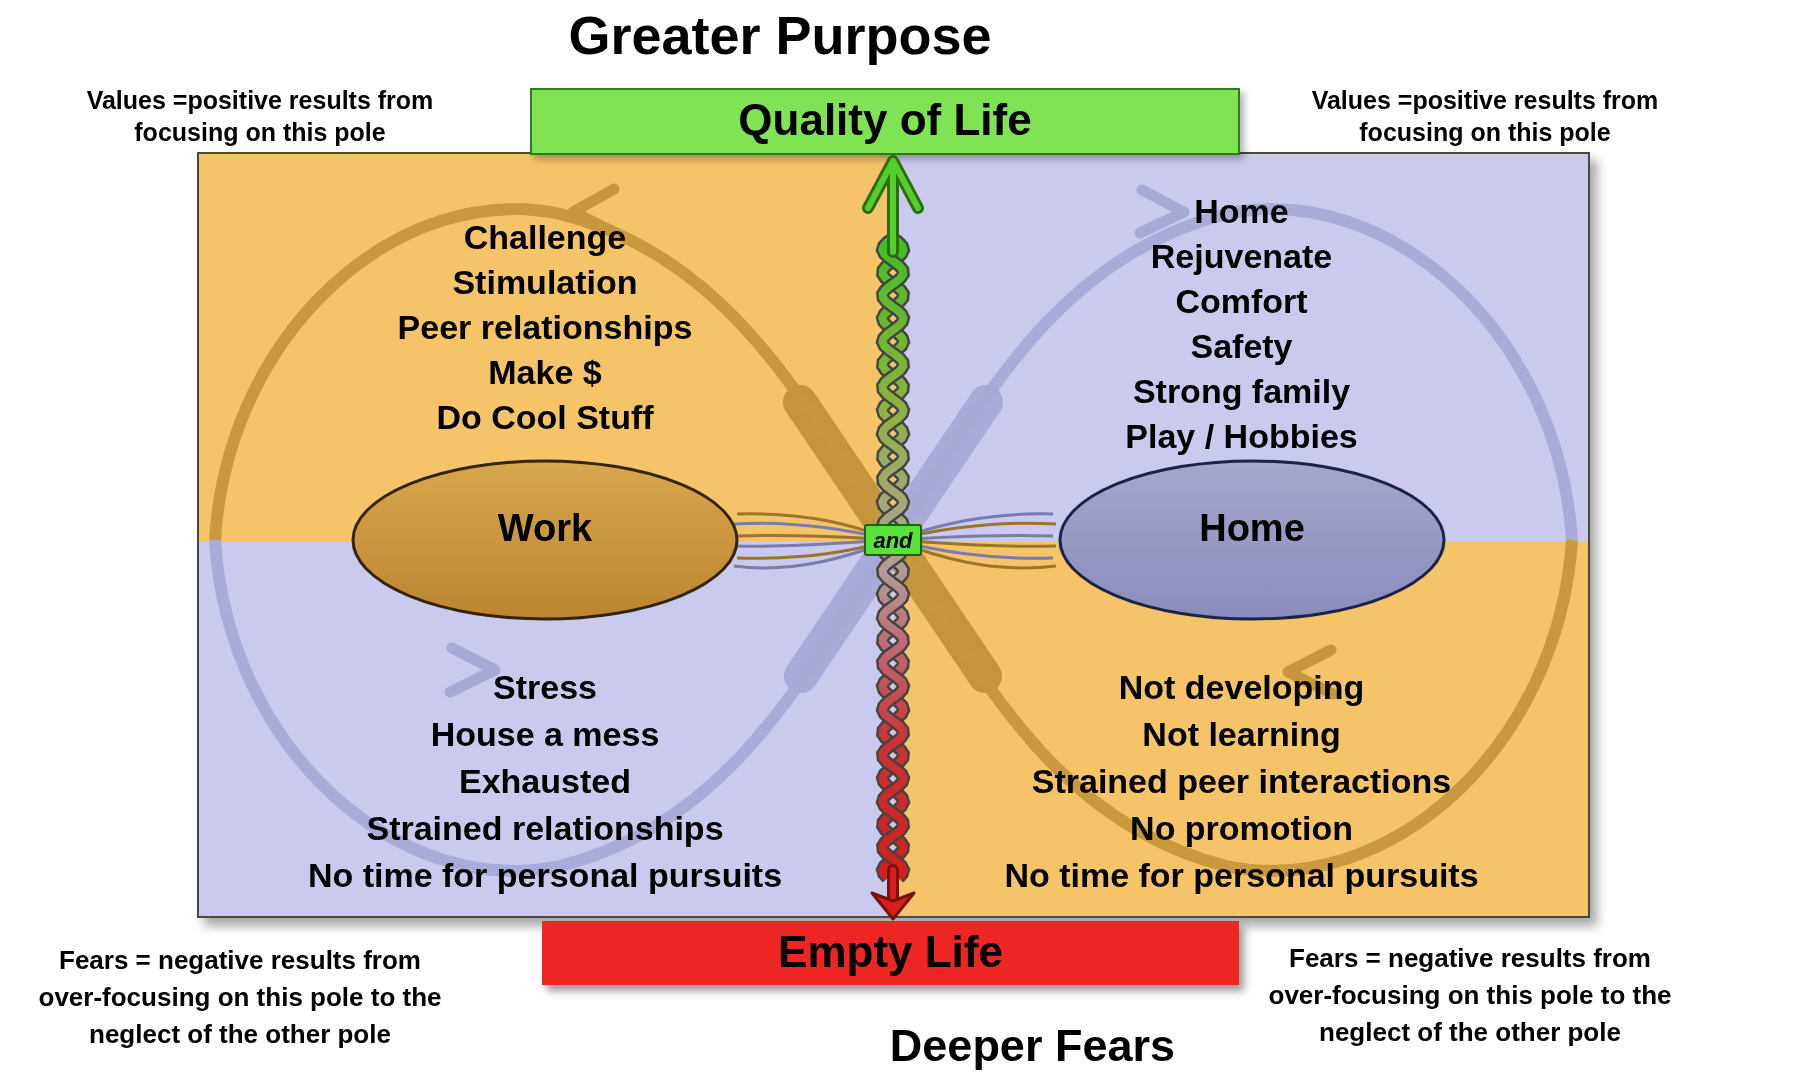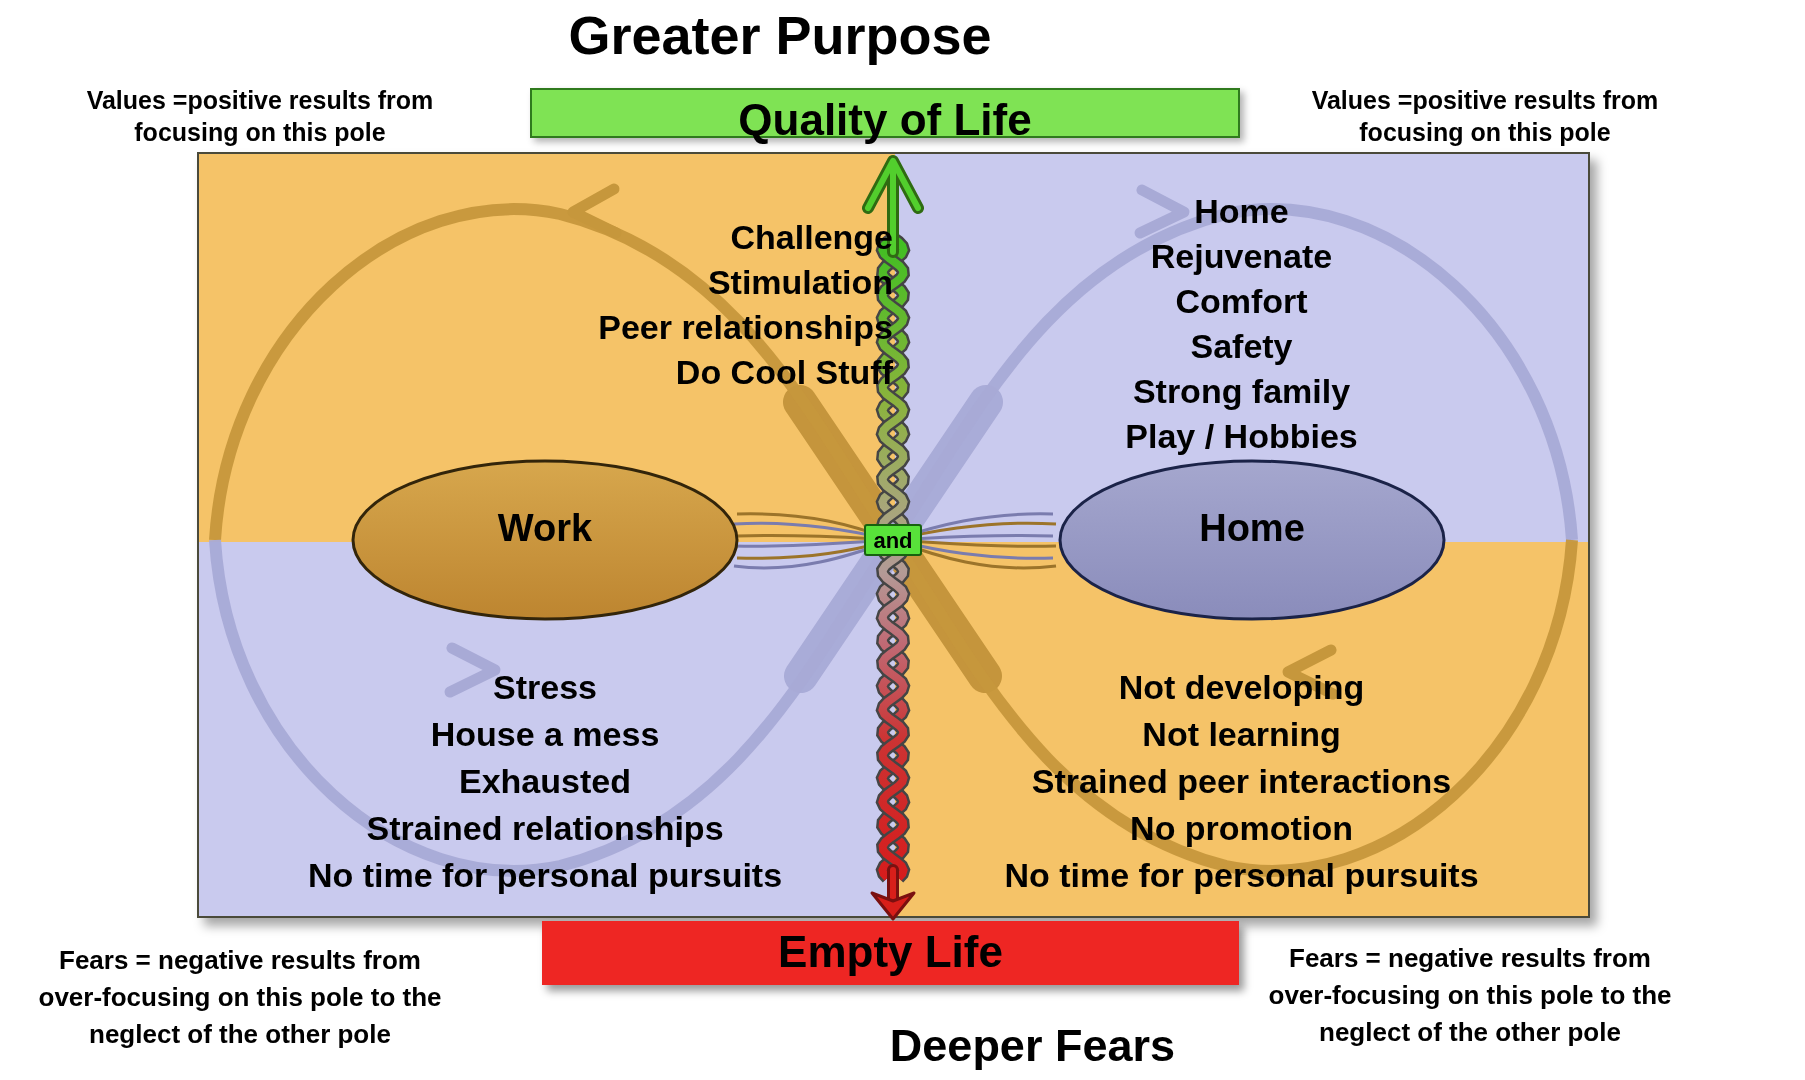--- a/index.html
+++ b/index.html
@@ -11,53 +11,53 @@
   #title-top{left:380px;top:4px;width:800px;font-size:54px;font-weight:700;}
   #title-bottom{left:375px;top:1020px;width:800px;font-size:45px;font-weight:700;text-align:right;}
 
   .small-anno{font-size:25px;font-weight:700;line-height:32px;}
   #values-left{left:30px;top:84px;width:460px;}
   #values-right{left:1255px;top:84px;width:460px;}
   .fears-anno{font-size:26px;font-weight:600;line-height:37px;}
   #fears-left{left:10px;top:942px;width:460px;}
   #fears-right{left:1240px;top:940px;width:460px;}
 
-  #banner-top{left:530px;top:88px;width:710px;height:50px;line-height:60px;
+  #banner-top{left:530px;top:88px;width:710px;height:67px;line-height:60px;
       background:#7FE354;border:2px solid #2F7A1D;box-sizing:border-box;
       font-size:44px;font-weight:700;box-shadow:4px 4px 7px rgba(0,0,0,.3);}
   #banner-bottom{left:542px;top:921px;width:697px;height:64px;line-height:62px;
       background:#EE2623;font-size:44px;font-weight:700;
       box-shadow:5px 6px 8px rgba(0,0,0,.4);}
 
   #main-rect{left:197px;top:152px;width:1393px;height:766px;
       border:2px solid #4a4a3a;box-sizing:border-box;
       box-shadow:7px 8px 10px rgba(0,0,0,.35);}
   .quad{position:absolute;}
   #quad-tl{left:0;top:0;width:696px;height:388px;background:#F5C368;}
   #quad-tr{left:696px;top:0;width:693px;height:388px;background:#C9CAEE;}
   #quad-bl{left:0;top:388px;width:696px;height:374px;background:#C9CAEE;}
   #quad-br{left:696px;top:388px;width:693px;height:374px;background:#F5C368;}
 
   #overlay{left:0;top:0;width:1805px;height:1080px;pointer-events:none;}
 
   .qlist{font-weight:600;font-size:34px;}
   .lh45{line-height:45px;}
   .lh47{line-height:47px;margin-top:40px;}
-  #list-tl{left:197px;top:215px;width:696px;text-align:right;}
+  #list-tl{left:197px;top:215px;width:696px;}
   #list-tr{left:893px;top:189px;width:697px;}
   #list-bl{left:197px;top:624px;width:696px;}
   #list-br{left:893px;top:624px;width:697px;}
 
   .pole-label{font-size:38px;font-weight:600;}
   #work-label{left:353px;top:507px;width:384px;}
   #home-label{left:1060px;top:507px;width:384px;}
 
   #and-box{left:864px;top:524px;width:58px;height:32px;line-height:30px;
       background:#58E23A;border:2px solid #17610f;box-sizing:border-box;
-      font-size:22px;font-weight:700;border-radius:3px;}
+      font-size:22px;font-weight:700;font-style:italic;border-radius:3px;}
 </style>
 </head>
 <body>
 
 <div class="abs ctr" id="title-top">Greater Purpose</div>
 
 <div class="abs ctr small-anno" id="values-left">
   <div>Values =positive results from</div>
   <div>focusing on this pole</div>
 </div>
@@ -140,20 +140,21 @@
     <path d="M893,870 L893,902" stroke="#7A1010" stroke-width="12" stroke-linecap="round"></path>
     <path d="M893,870 L893,902" stroke="#D81F1A" stroke-width="6" stroke-linecap="round"></path>
     <polygon points="872,893 893,919 914,893 893,901" fill="#D81F1A" stroke="#7A1010" stroke-width="3" stroke-linejoin="round"></polygon>
   </g>
 </svg>
 
 <div class="abs ctr qlist lh45" id="list-tl">
     <div>Challenge</div>
     <div>Stimulation</div>
     <div>Peer relationships</div>
+    <div>Make $</div>
     <div>Do Cool Stuff</div>
   </div>
 <div class="abs ctr qlist lh45" id="list-tr">
     <div>Home</div>
     <div>Rejuvenate</div>
     <div>Comfort</div>
     <div>Safety</div>
     <div>Strong family</div>
     <div>Play / Hobbies</div>
   </div>

